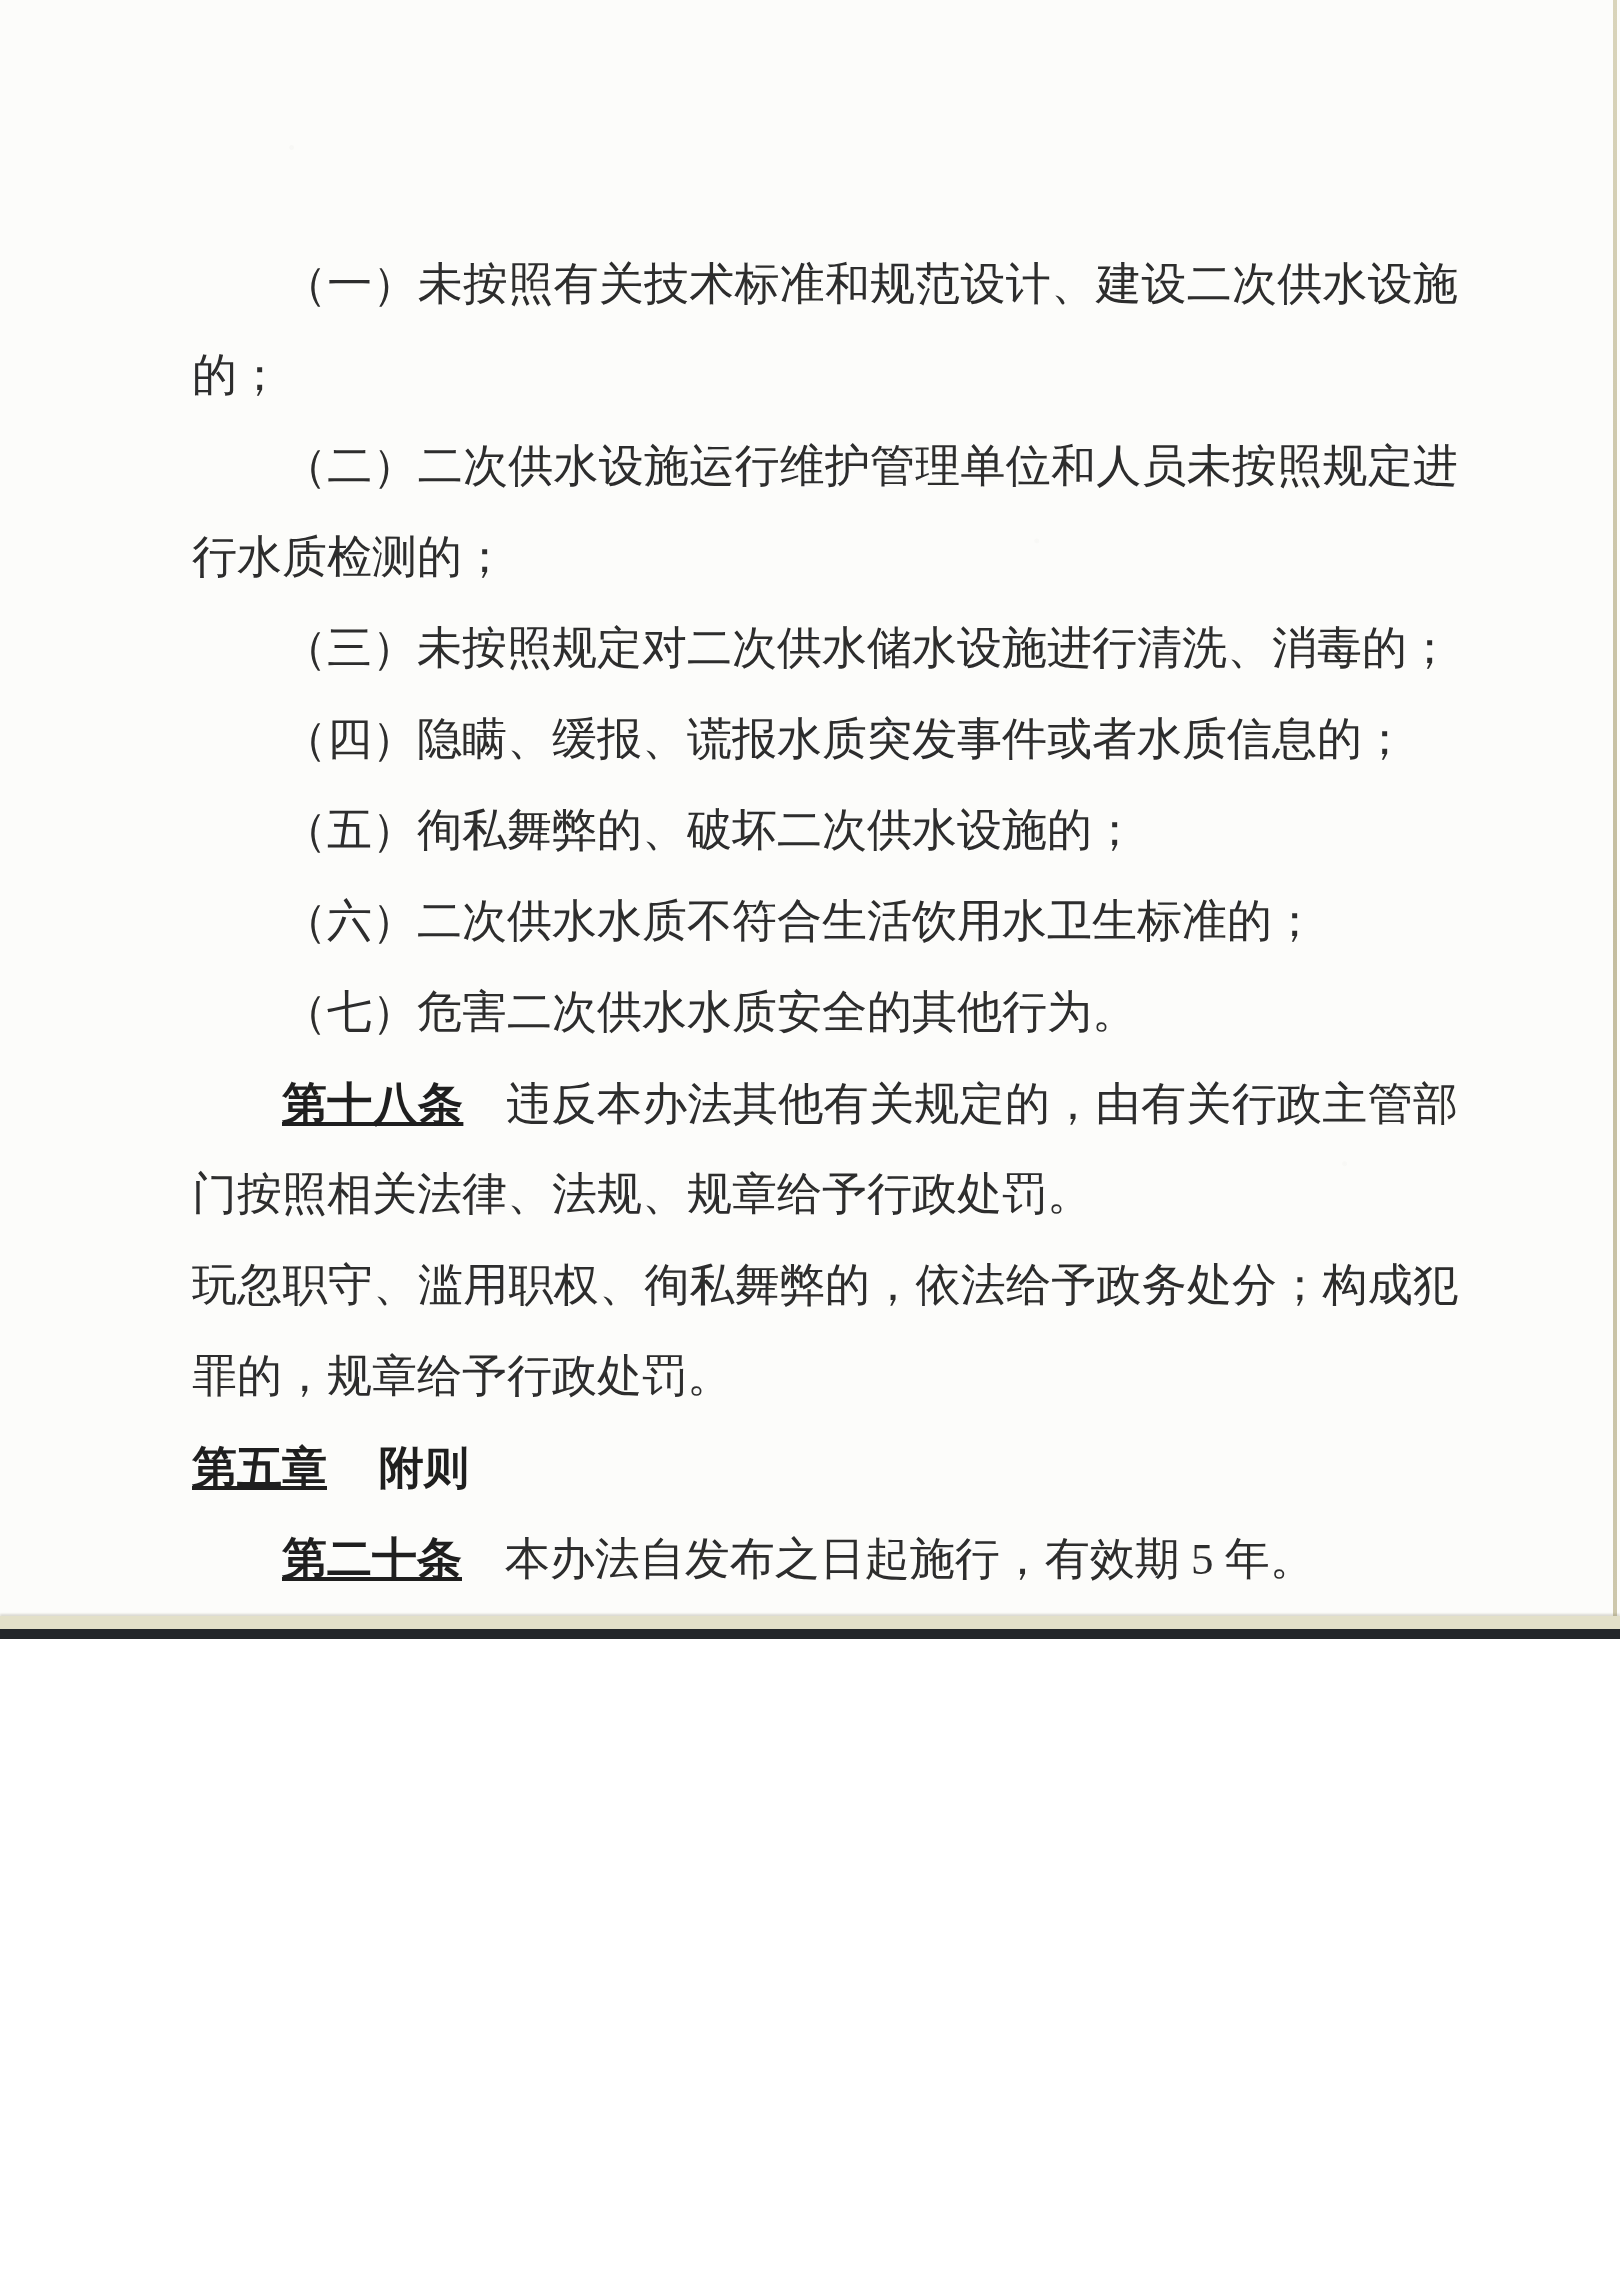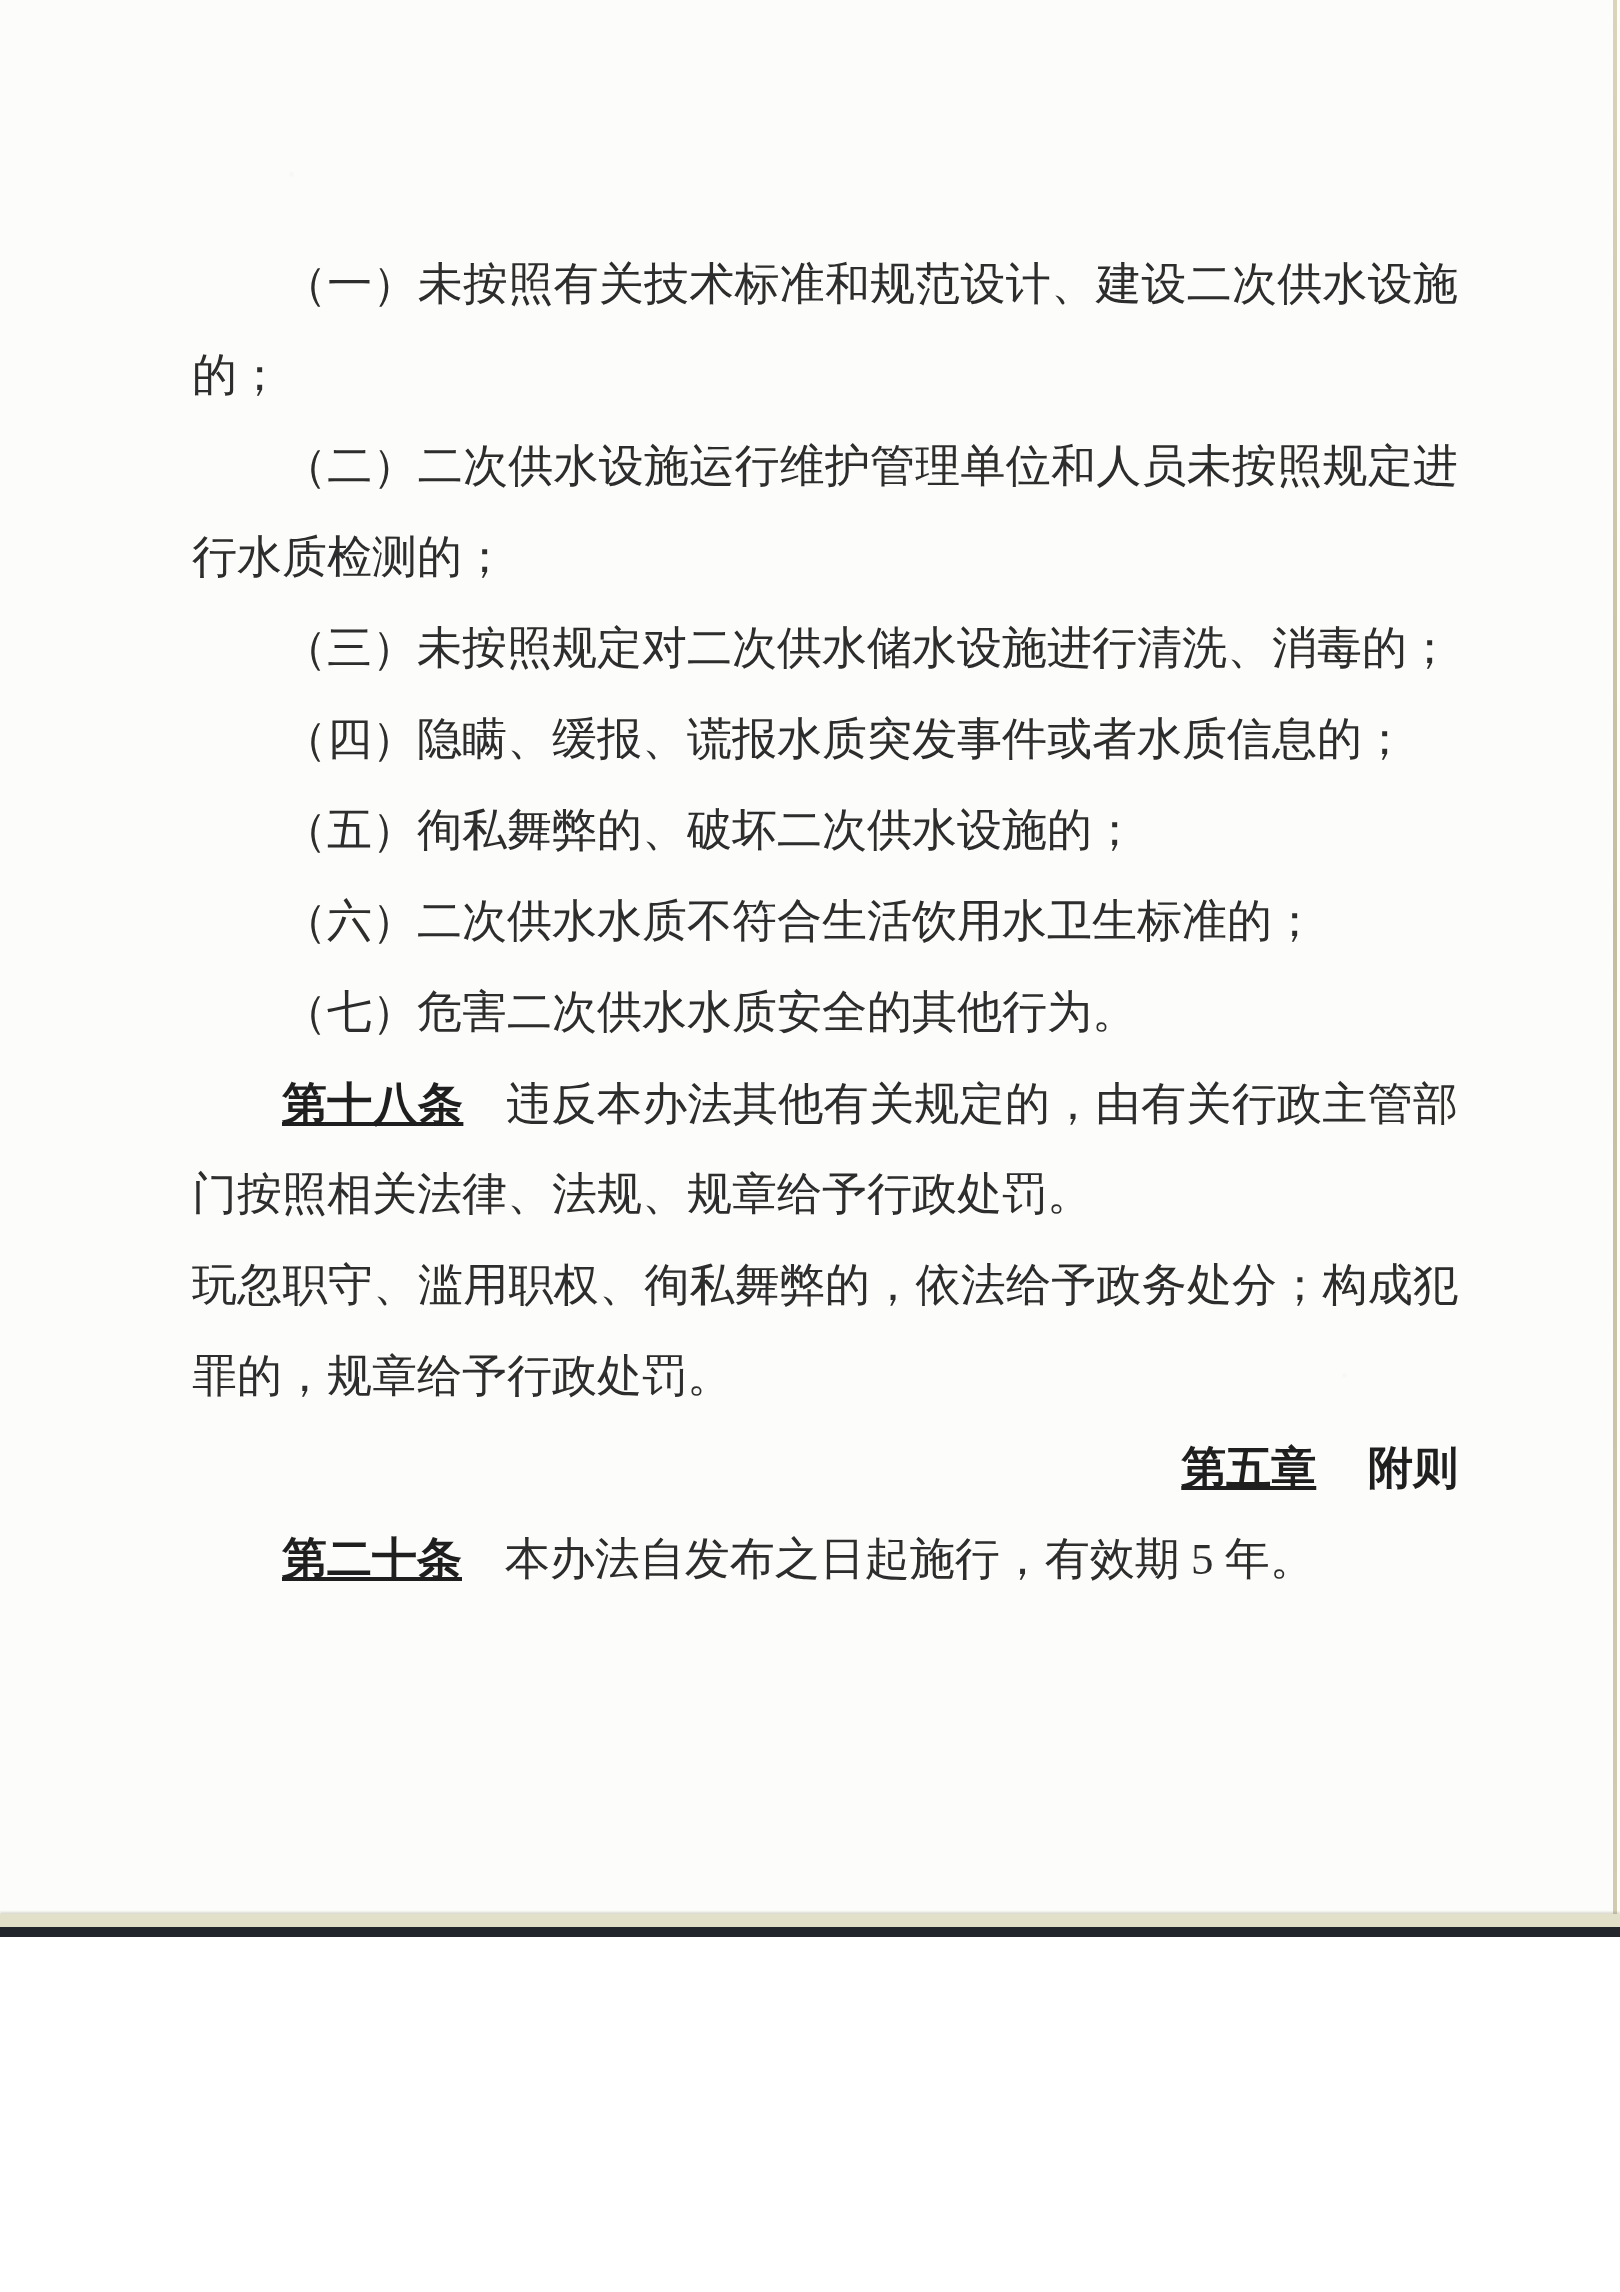--- a/index.html
+++ b/index.html
@@ -2,21 +2,21 @@
 <html><head>
 <meta charset="utf-8">
 <style>
   html, body {
     margin: 0;
     padding: 0;
   }
   .page {
     position: relative;
     width: 1620px;
-    height: 1937px;
+    height: 1639px;
     background: #fcfcfa;
     overflow: hidden;
     font-family: "Liberation Serif", "DejaVu Serif", serif;
     color: #2d2d2d;
   }
   
   .page::before {
     content: "";
     position: absolute;
     inset: 0;
@@ -47,21 +47,21 @@
   .lead {
     font-weight: 700;
     color: #1f1f1f;
     margin-right: 0.95em;
     font-family: "Liberation Sans", "DejaVu Sans", sans-serif;
     text-decoration: underline;
   }
   .lead:empty { display: none; margin: 0; }
   .line.chapter {
     padding-left: 0;
-    text-align: right;
+    text-align: left;
     font-weight: 700;
     color: #1f1f1f;
     font-family: "Liberation Sans", "DejaVu Sans", sans-serif;
   }
   .line.chapter .lead { margin-right: 1.15em; }
   .page-number {
     position: absolute;
     left: 1325px;
     top: 2082px;
     font-size: 43px;

